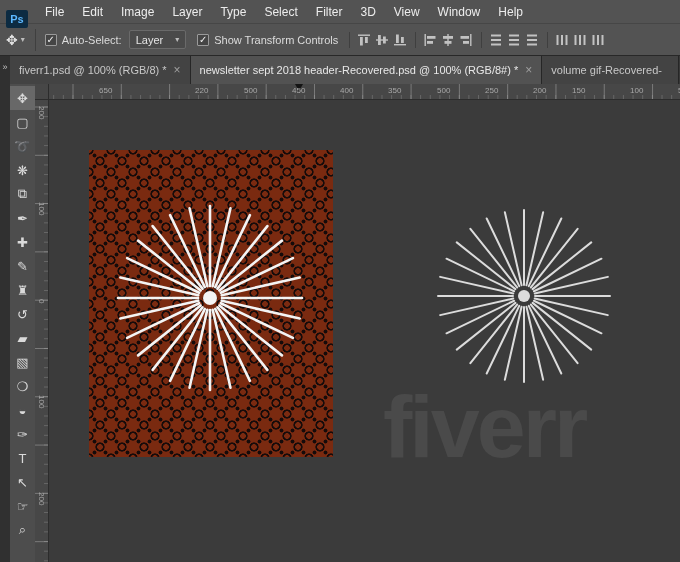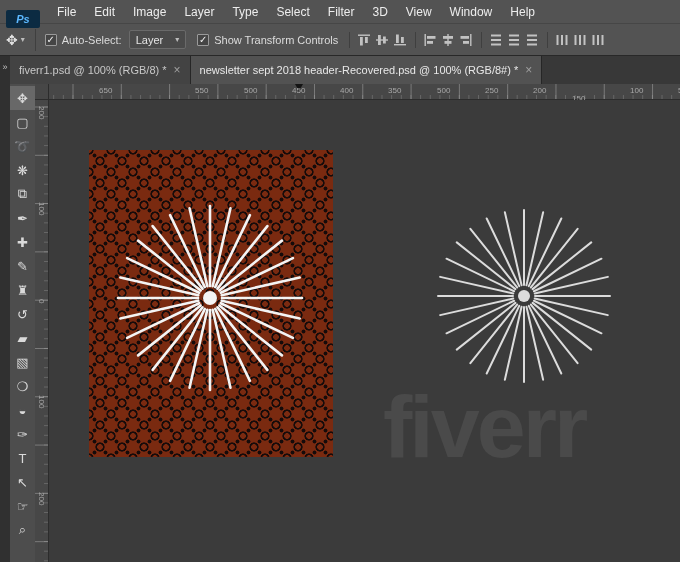--- a/index.html
+++ b/index.html
@@ -2,22 +2,22 @@
 <html style="--canvas-bg: #3b3b3b; --panel: #535353; --pattern-red: #7a2a10; --pattern-dark: #150b0a; --watermark: #4a4a4a; --ruler-bg: #474747; --ruler-text: #a8a8a8;"><head>
 <meta charset="utf-8">
 <style>
   * { box-sizing: border-box; margin: 0; padding: 0; }
   html,body { width:680px; height:562px; overflow:hidden; background:#3b3b3b;
     font-family:"Liberation Sans", sans-serif; }
 
   
   .menu-bar { position:absolute; left:0; top:0; width:680px; height:24px;
     background:var(--panel); display:flex; align-items:center; border-bottom:1px solid #464646; z-index:6; }
-  .ps-badge { width:34px; height:18px; margin:15px 8px 0 6px; background:#0c2b42; color:#5cb8ff;
-    font-size:11px; font-weight:bold; display:flex; align-items:center; justify-content:center; border-radius:2px;font-style:italic; }
+  .ps-badge { width:22px; height:18px; margin:15px 8px 0 6px; background:#0c2b42; color:#5cb8ff;
+    font-size:11px; font-weight:bold; display:flex; align-items:center; justify-content:center; border-radius:2px; }
   .menu-items { display:flex; height:100%; }
   .menu-item { padding:0 9px; font-size:12px; color:#ededed; line-height:24px; cursor:default; }
 
   
   .options-bar { position:absolute; left:0; top:24px; width:680px; height:32px;
     background:var(--panel); border-bottom:1px solid #282828; display:flex; align-items:center;
     font-size:11px; color:#dcdcdc; z-index:5; }
   .tool-preset { display:flex; align-items:center; gap:3px; padding:0 6px; font-size:14px; color:#e2e2e2; }
   .caret { font-size:8px; color:#bdbdbd; }
   .sep { width:1px; height:22px; background:#3f3f3f; margin:0 4px; flex-shrink:0; }
@@ -258,20 +258,24 @@
       <div class="tab" title="fiverr1.psd @ 100% (RGB/8) *">
         <span class="tab-title">fiverr1.psd @ 100% (RGB/8) *</span>
         <span class="tab-close">×</span>
       </div>
 
       <div class="tab active" title="newsletter sept 2018 header-Recovered.psd @ 100% (RGB/8#) *">
         <span class="tab-title">newsletter sept 2018 header-Recovered.psd @ 100% (RGB/8#) *</span>
         <span class="tab-close">×</span>
       </div>
 
+      <div class="tab" title="volume gif-Recovered-">
+        <span class="tab-title">volume gif-Recovered-</span>
+        <span class="tab-close"></span>
+      </div>
     </div>
 </div>
 
 <div class="toolbar">
 
     <div class="tool selected" title="move-tool">
       <span>✥</span>
     </div>
 
     <div class="tool" title="rectangular-marquee-tool">
@@ -346,29 +350,29 @@
       <span>⌕</span>
     </div>
   </div>
 
 <div class="ruler-corner"></div>
 <div class="h-ruler">
   <span class="ruler-marker"></span>
 
 <span class="hlab" style="left: 26px;">650</span>
     <span class="hlab" style="left: 74px; margin-top: 48px;">600</span>
-    <span class="hlab" style="left: 122px;">550</span>
+    <span class="hlab" style="left: 122px;">220</span>
     <span class="hlab" style="left: 171px;">500</span>
     <span class="hlab" style="left: 219px;">450</span>
     <span class="hlab" style="left: 267px;">400</span>
     <span class="hlab" style="left: 315px;">350</span>
     <span class="hlab" style="left: 364px;">500</span>
     <span class="hlab" style="left: 412px;">250</span>
     <span class="hlab" style="left: 460px;">200</span>
-    <span class="hlab" style="left: 499px; margin-top: 8px;">150</span>
+    <span class="hlab" style="left: 499px;">150</span>
     <span class="hlab" style="left: 557px;">100</span>
     <span class="hlab" style="left: 605px;">50</span>
   </div>
 <div class="v-ruler">
 
 <span class="vlab" style="top: 6px;">200</span>
     <span class="vlab" style="top: 102px;">100</span>
     <span class="vlab" style="top: 199px;">0</span>
     <span class="vlab" style="top: 295px;">100</span>
     <span class="vlab" style="top: 392px;">200</span>

